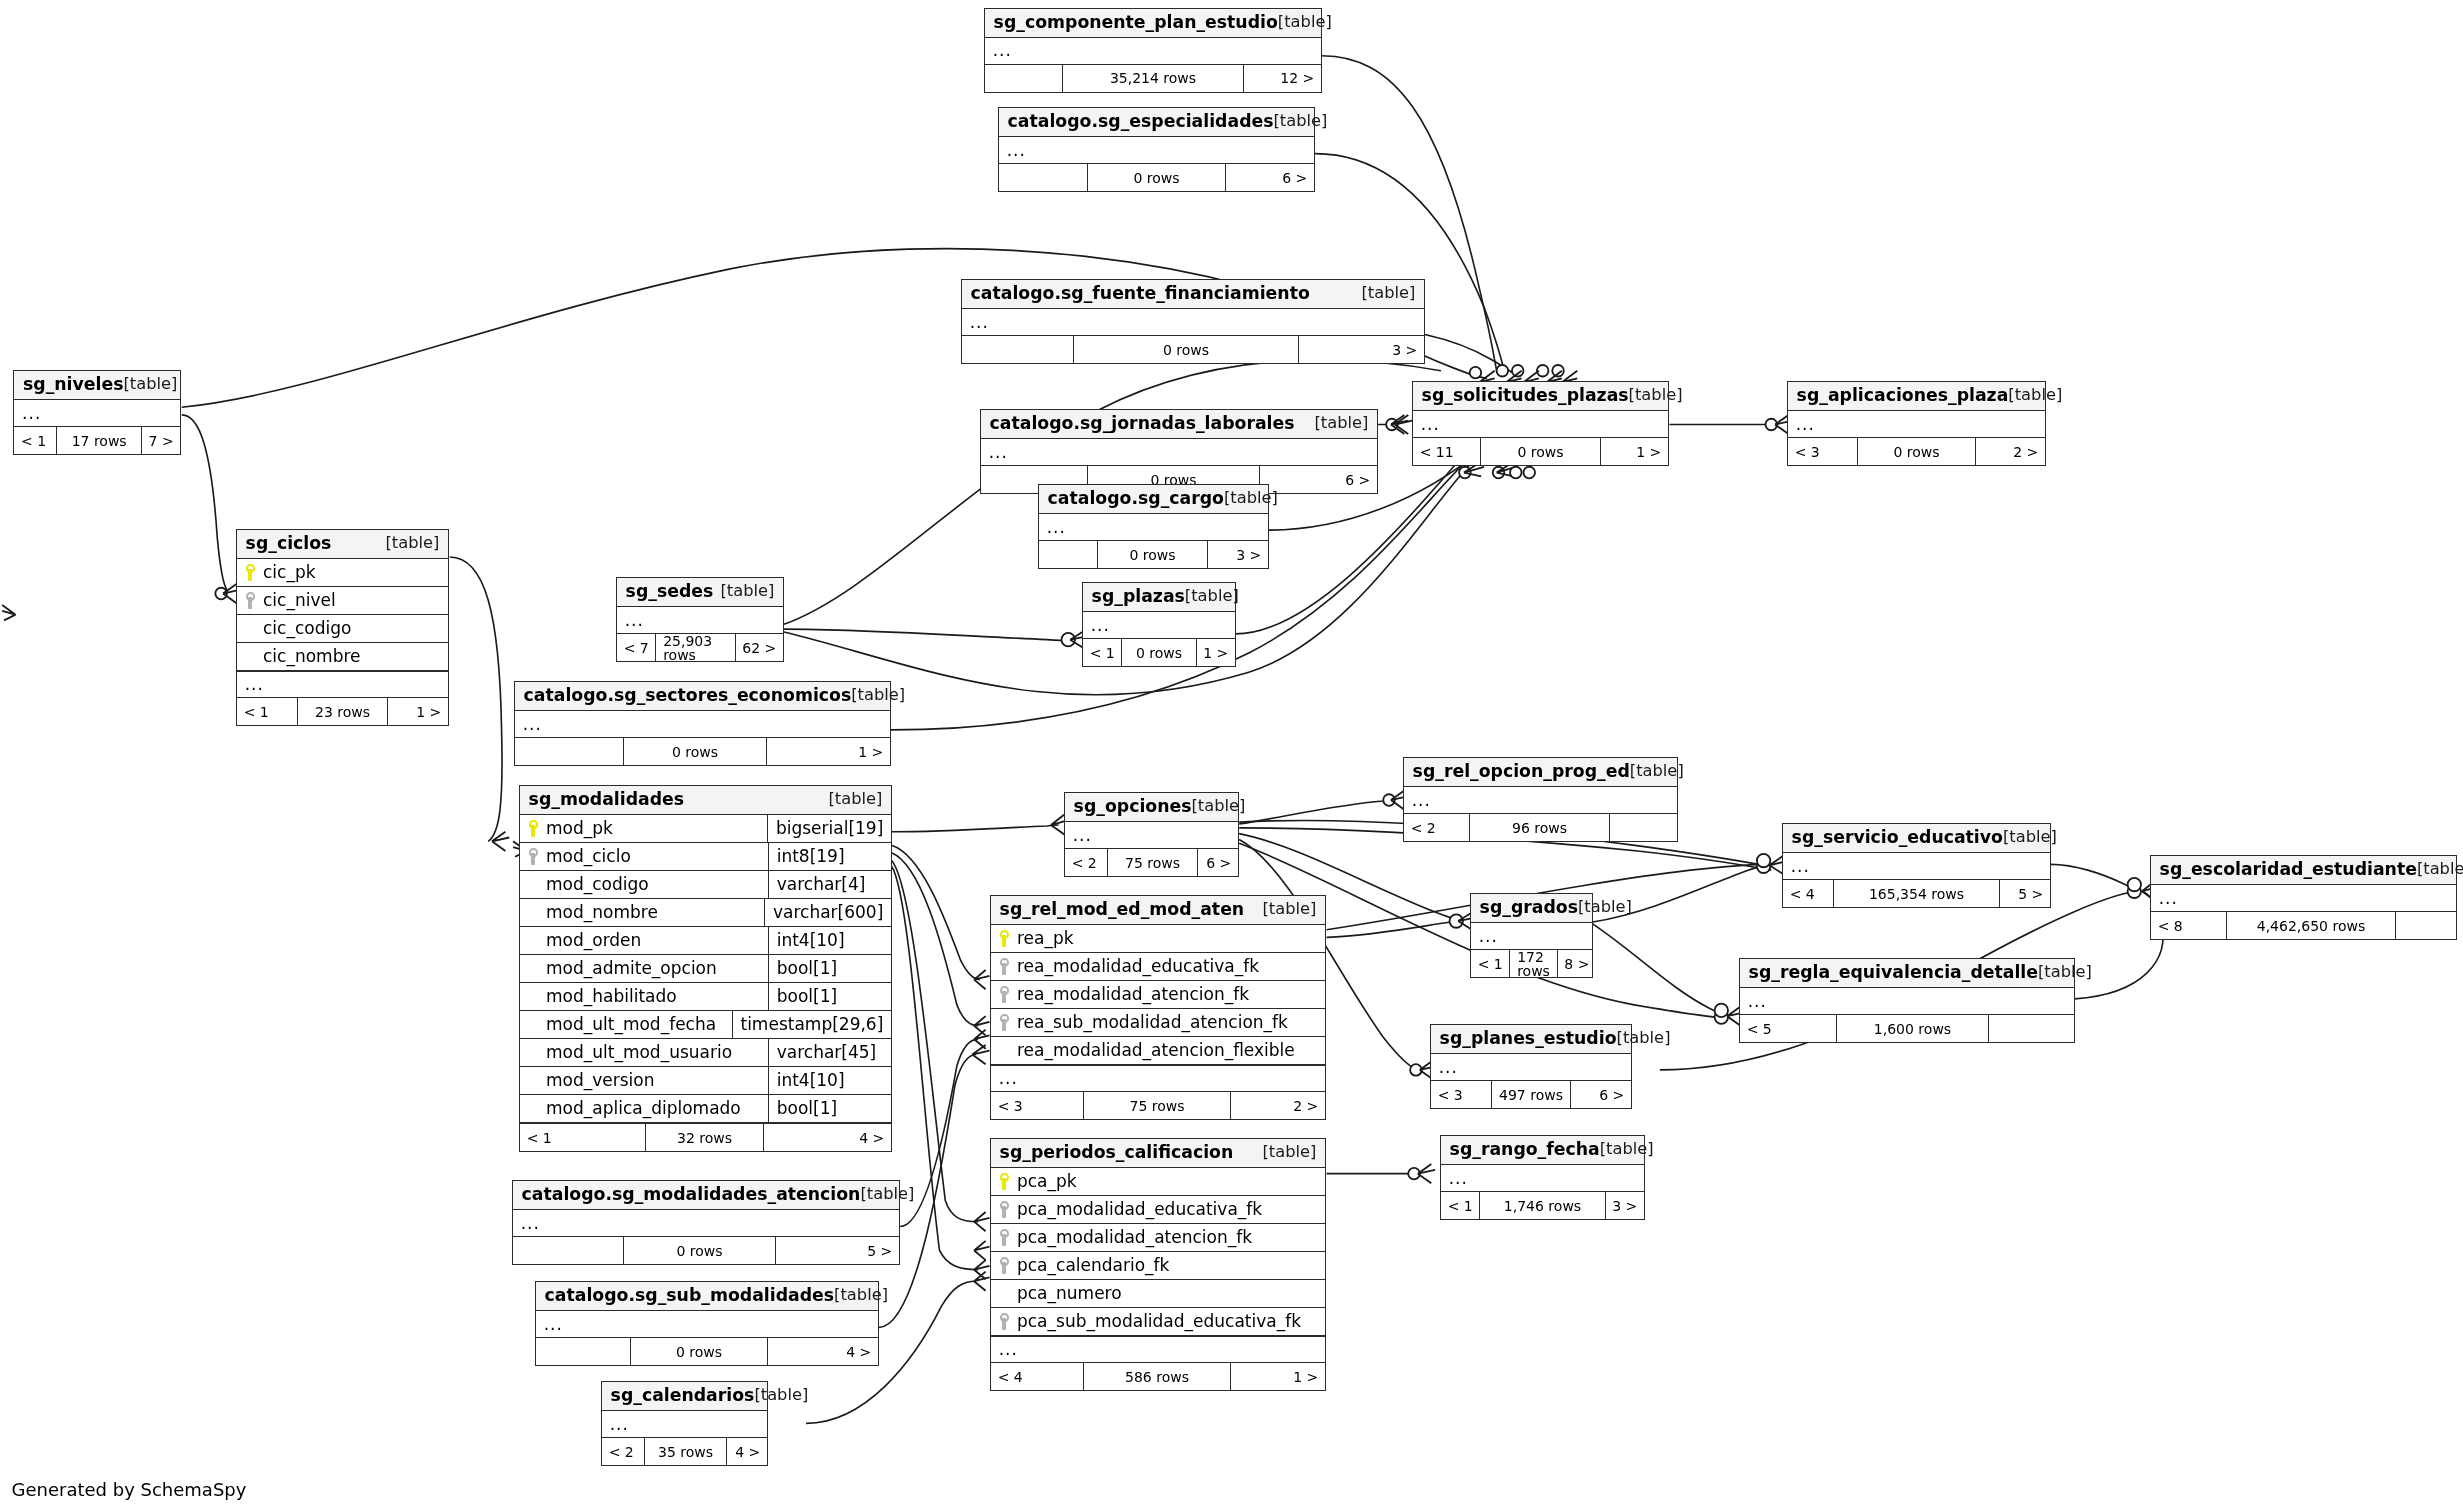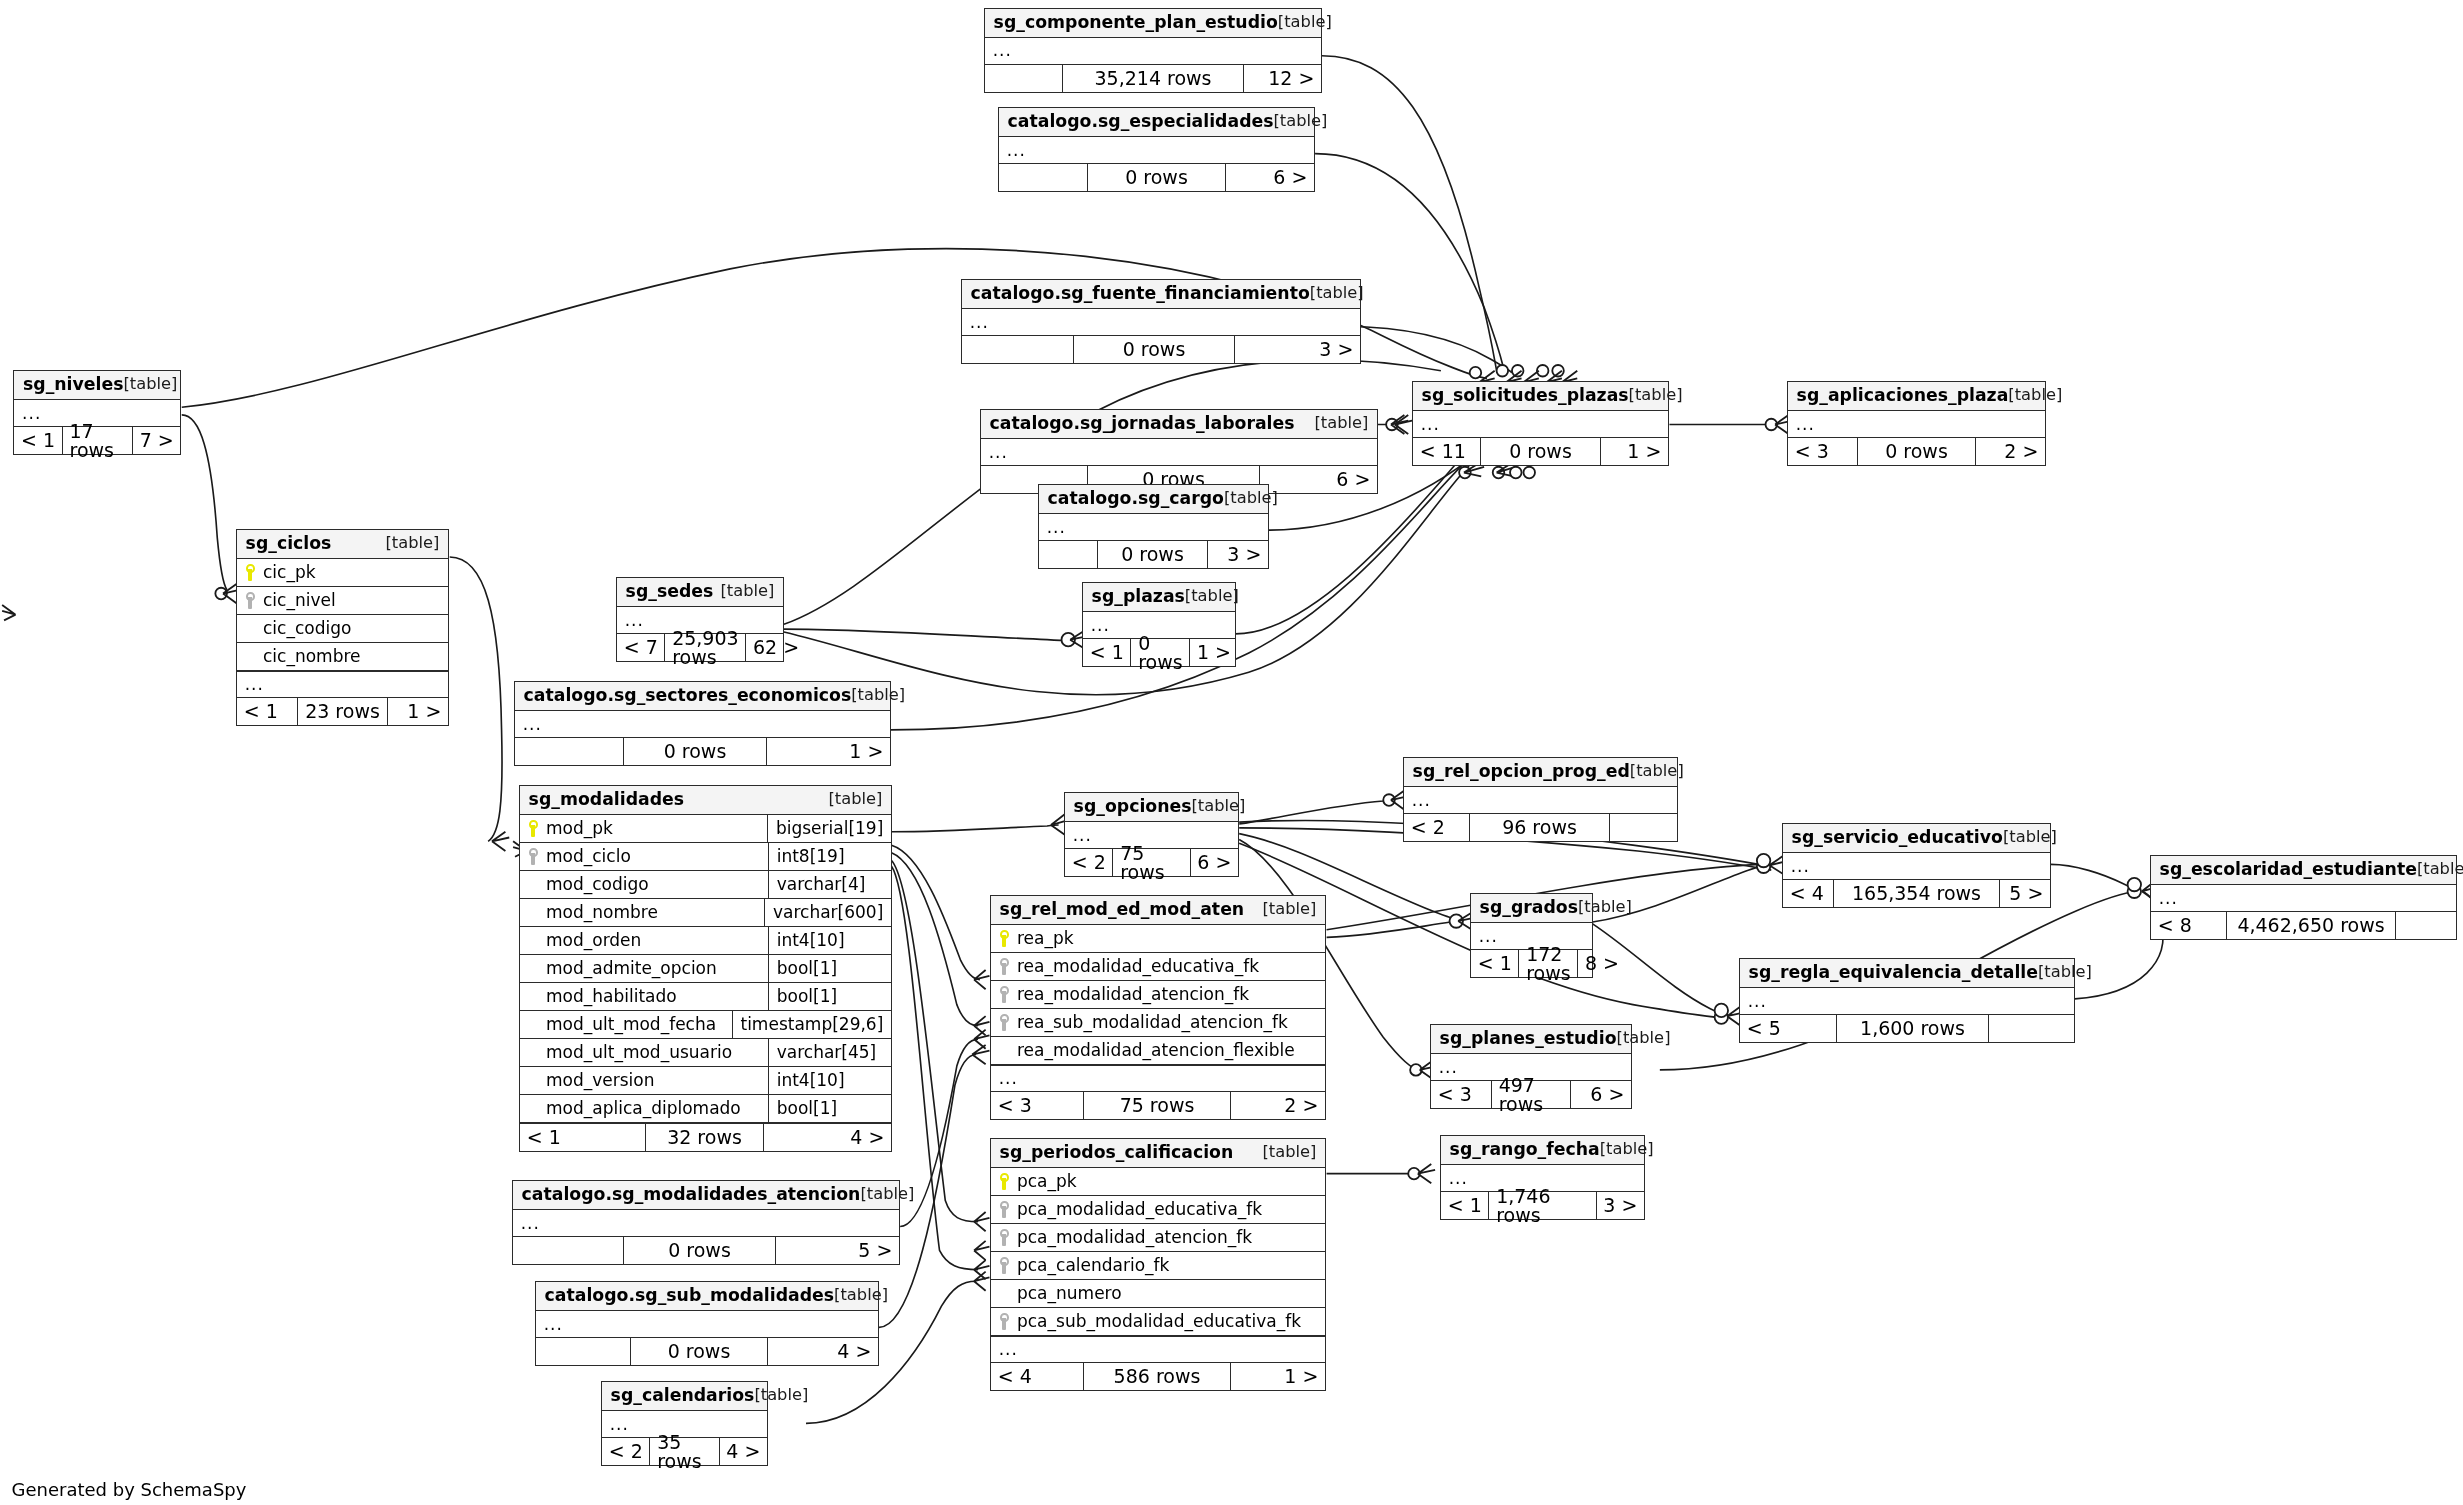--- a/index.html
+++ b/index.html
@@ -70,21 +70,21 @@
   .dots{
     height:27px;box-sizing:border-box;
     display:flex;align-items:center;padding:0 7.7px;
     font-size:17px;letter-spacing:1px;
     border-bottom:1.9px solid #2b2b2b;
     color:#000;
   }
   .dots.topline{border-top:1.9px solid #2b2b2b;}
 
   
-  .foot{display:flex;height:27px;box-sizing:border-box;font-size:19px;}
+  .foot{display:flex;height:27px;box-sizing:border-box;font-size:14px;}
   .foot > div{display:flex;align-items:center;box-sizing:border-box;padding:0 6.7px;}
   .foot .lft{flex:0 0 auto;justify-content:flex-start;}
   .foot .mid{flex:1 1 auto;justify-content:center;border-left:1px solid #2b2b2b;border-right:1px solid #2b2b2b;}
   .foot .rgt{flex:0 0 auto;justify-content:flex-end;}
 
   
   .generated{
     position:absolute;left:11.5px;top:1479px;
     font-size:18px;color:#000;white-space:nowrap;
   }
@@ -261,21 +261,21 @@
           <span class="tname">catalogo.sg_especialidades</span>
           <span class="ttype">[table]</span>
         </div>
         <div class="dots">...</div>
         <div class="foot">
           <div class="lft" style="min-width:88px"></div>
           <div class="mid">0 rows</div>
           <div class="rgt" style="min-width:88px">6 &gt;</div>
         </div>
       </div>
-      <div class="tbl" style="left: 961px; top: 279px; width: 400px;">
+      <div class="tbl" style="left: 961px; top: 279px; width: 464px;">
         <div class="hdr">
           <span class="tname">catalogo.sg_fuente_financiamiento</span>
           <span class="ttype">[table]</span>
         </div>
         <div class="dots">...</div>
         <div class="foot">
           <div class="lft" style="min-width:111px"></div>
           <div class="mid">0 rows</div>
           <div class="rgt" style="min-width:125px">3 &gt;</div>
         </div>

